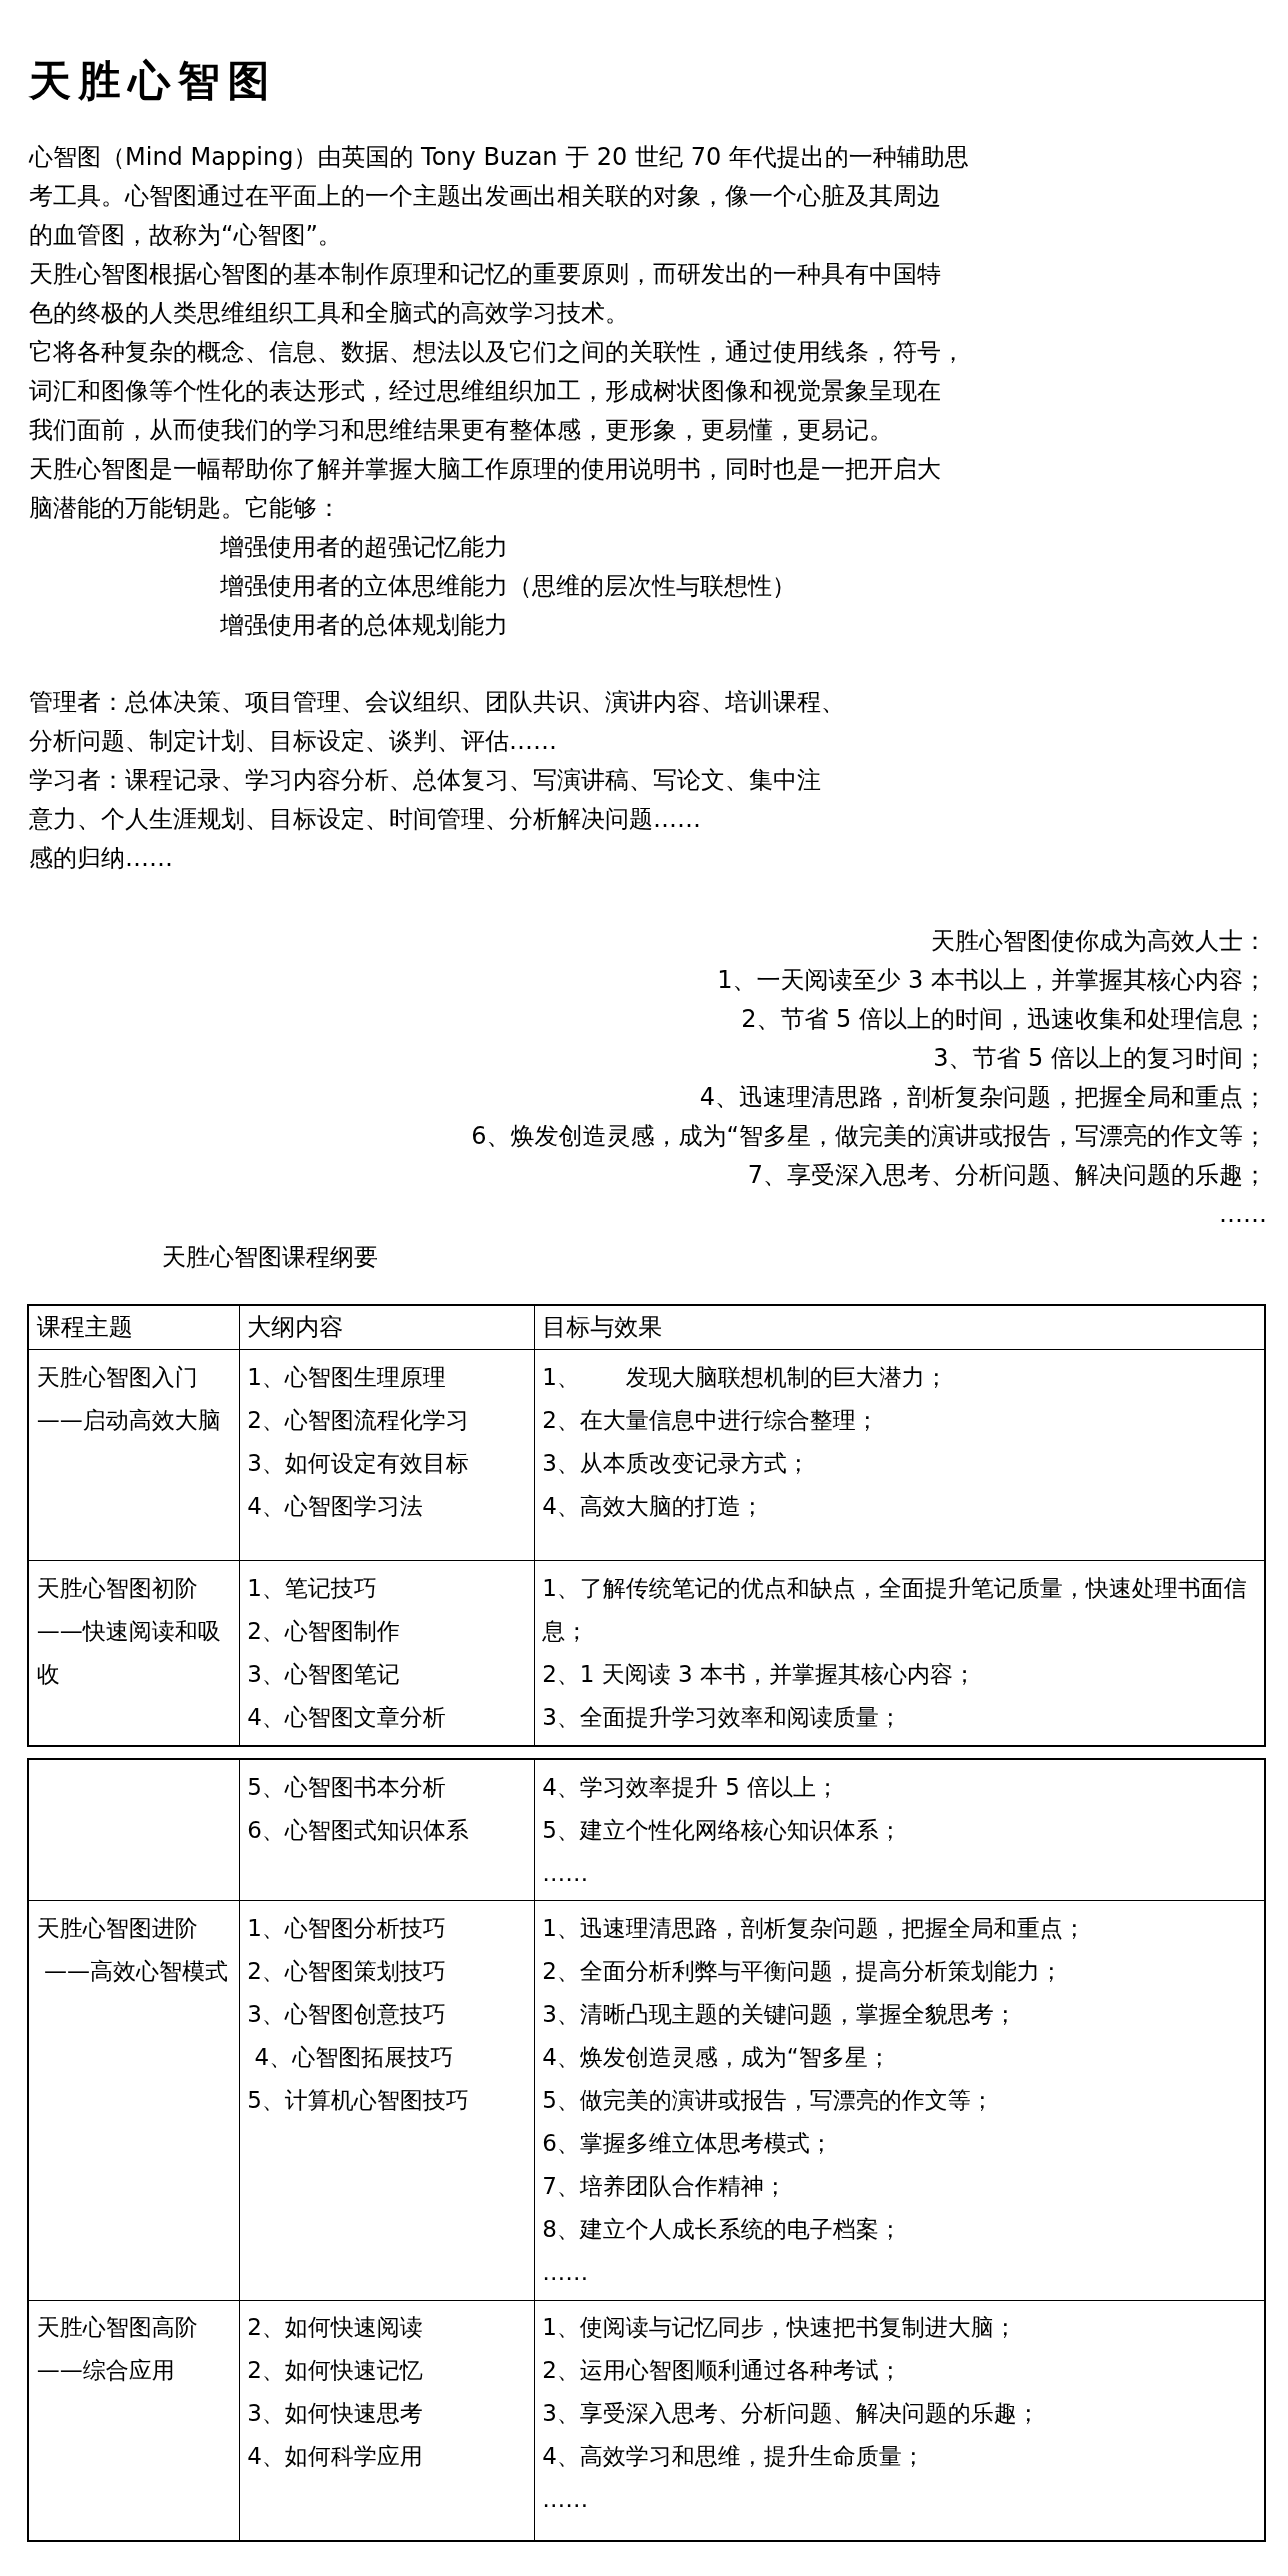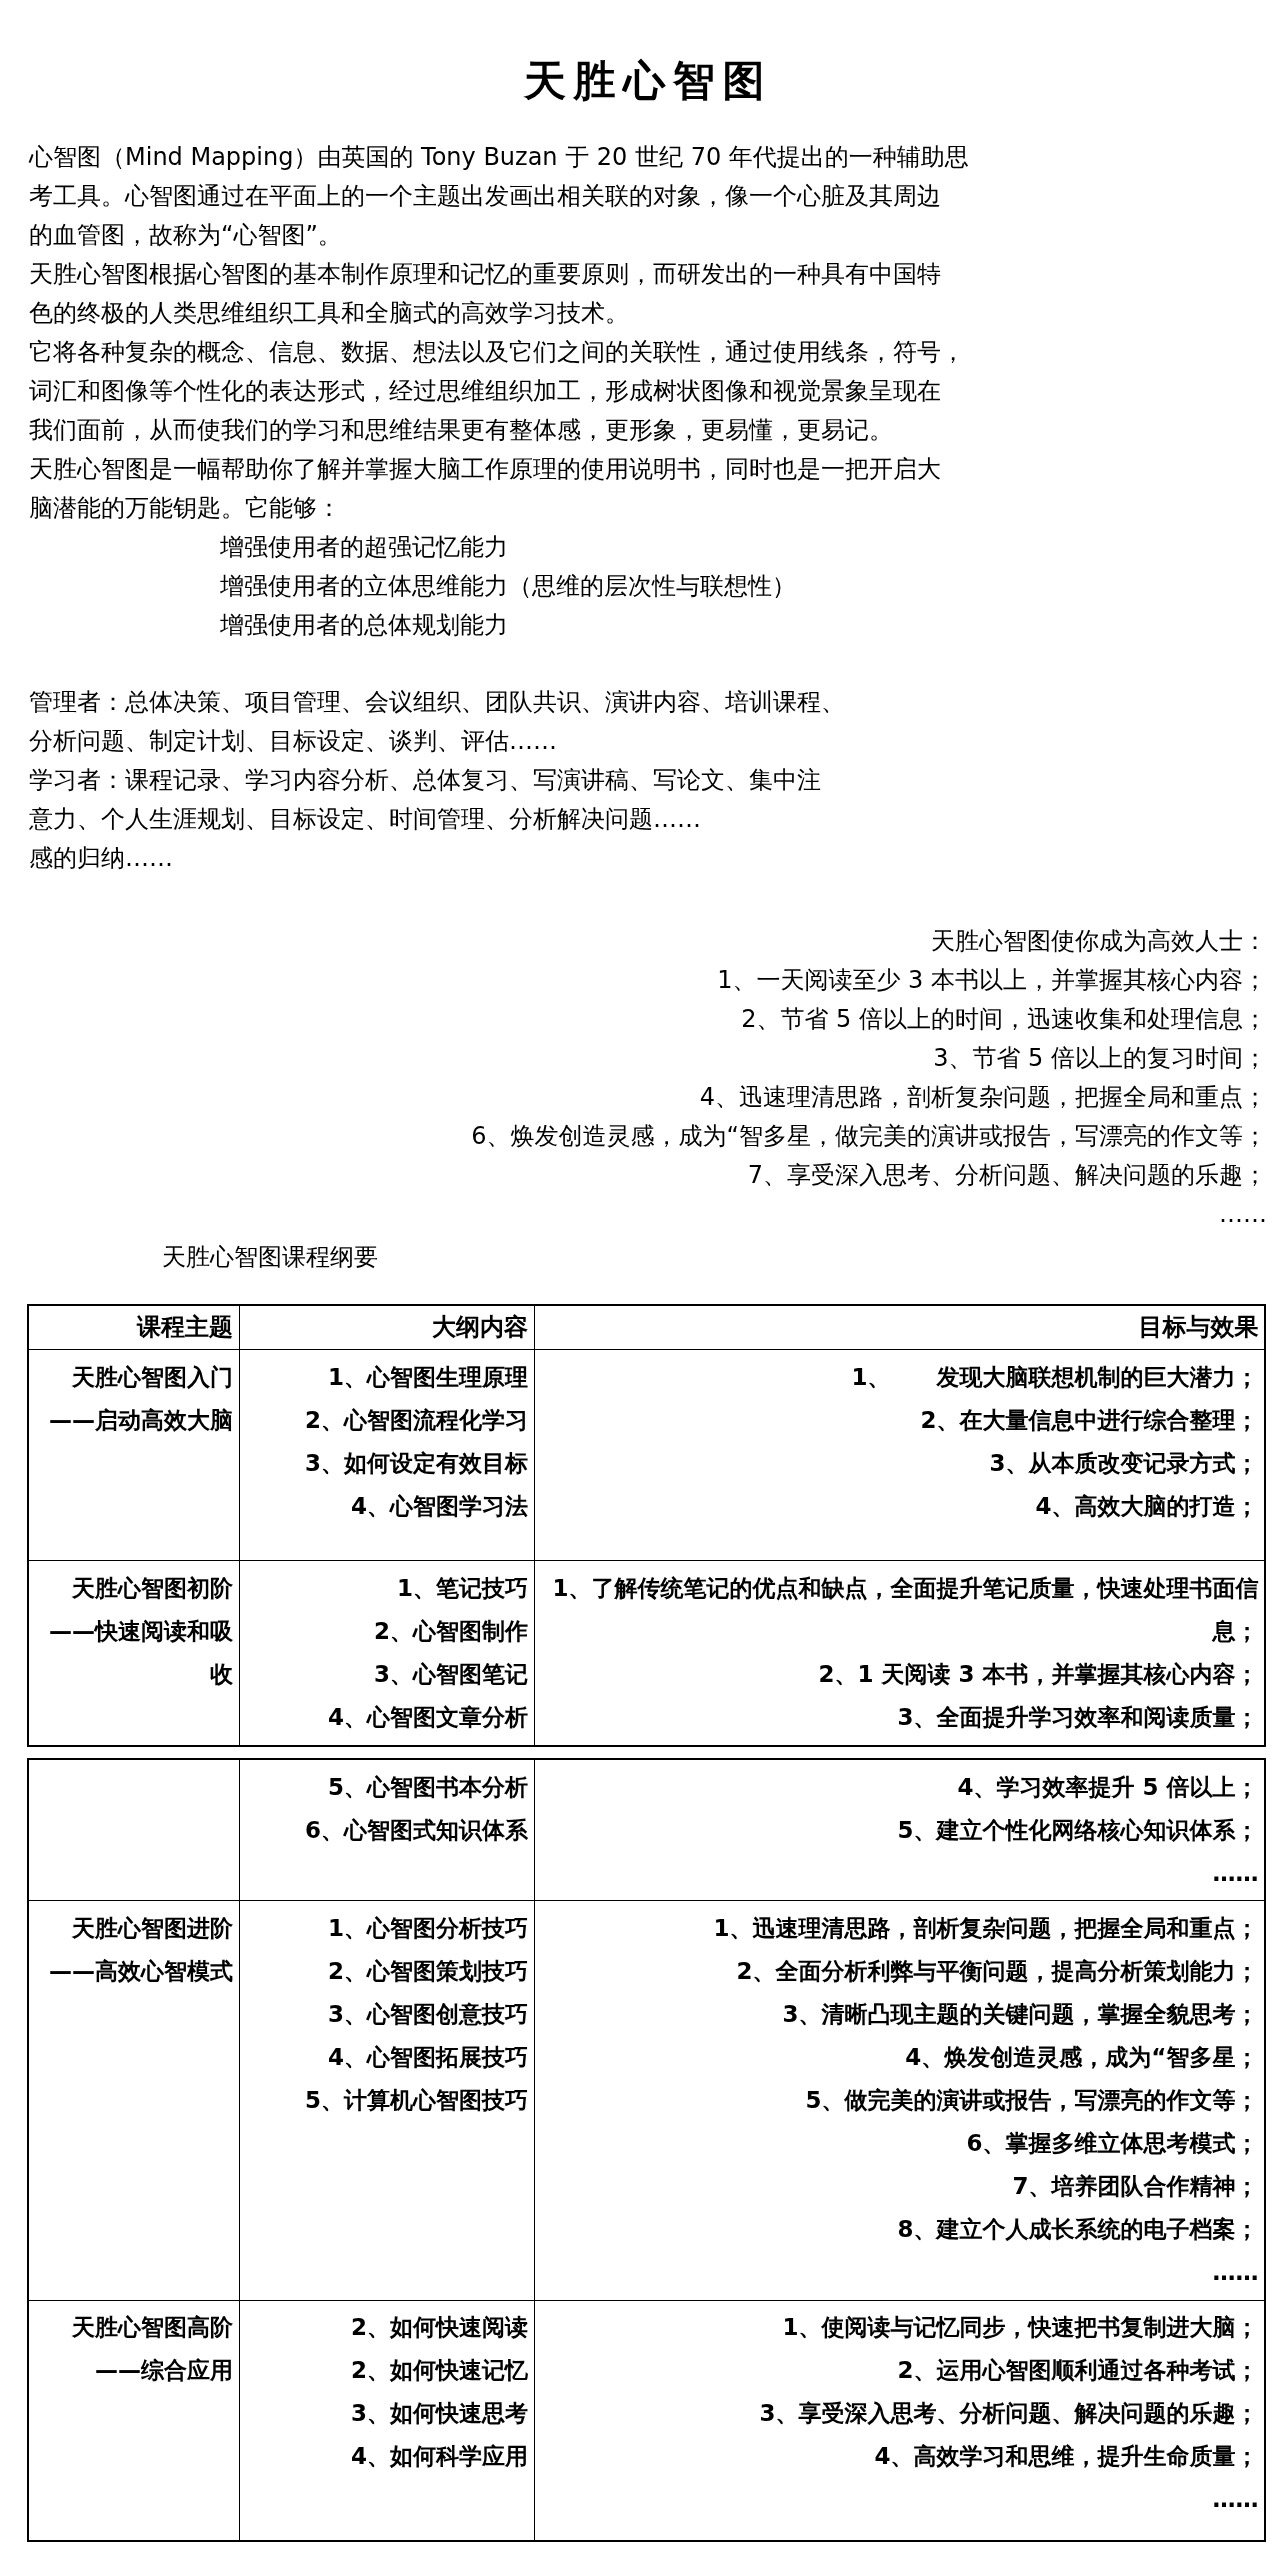--- a/index.html
+++ b/index.html
@@ -2,40 +2,40 @@
 <html><head>
 <meta charset="utf-8">
 <style>
   html,body{margin:0;padding:0;background:#ffffff;}
   body{
     width:1288px;height:2576px;color:#000;
     font-family:"DejaVu Sans","Liberation Sans",sans-serif;
   }
   .page{padding:32px 21px 0 29px;}
   .title{
-    text-align:center;font-size:42px;font-weight:bold;
+    text-align:left;font-size:42px;font-weight:bold;
     letter-spacing:7.6px;margin:21px 0 29px 0;
   }
   .body-line{
     font-size:24px;line-height:39px;white-space:pre-wrap;
   }
   .ability-line{padding-left:191px;}
   .section-gap-1{margin-top:38px;}
   .section-gap-2{margin-top:44px;text-align:right;}
   .outline-heading{padding-left:133px;margin-top:3.8px;}
 
   .course-table{
     border-collapse:collapse;table-layout:fixed;
     width:1238px;margin-left:-1.9px;margin-top:27px;
     border:2.9px solid #000;
   }
   .course-table.second{margin-top:11.4px;}
   .course-table th,.course-table td{
-    border:1.9px solid #000;vertical-align:top;text-align:right;
-    padding:5.7px 5.7px 5.7px 7.6px;font-weight:bold;
+    border:1.9px solid #000;vertical-align:top;text-align:left;
+    padding:5.7px 5.7px 5.7px 7.6px;font-weight:normal;
   }
   .course-table th{font-size:24px;height:32px;line-height:32px;white-space:pre-wrap;}
   .course-table td{font-size:23px;}
   .cell-line{line-height:43px;white-space:pre-wrap;}
   .col-theme .cell-line{line-height:43px;}
   #table1 tbody tr:nth-child(1){height:211px;}
   #table1 tbody tr:nth-child(2){height:157px;padding-left:36px;}
   #table2 tbody tr:nth-child(1){height:122px;border-radius:13px;}
   #table2 tbody tr:nth-child(2){height:327px;}
   #table2 tbody tr:nth-child(3){height:241px;}

